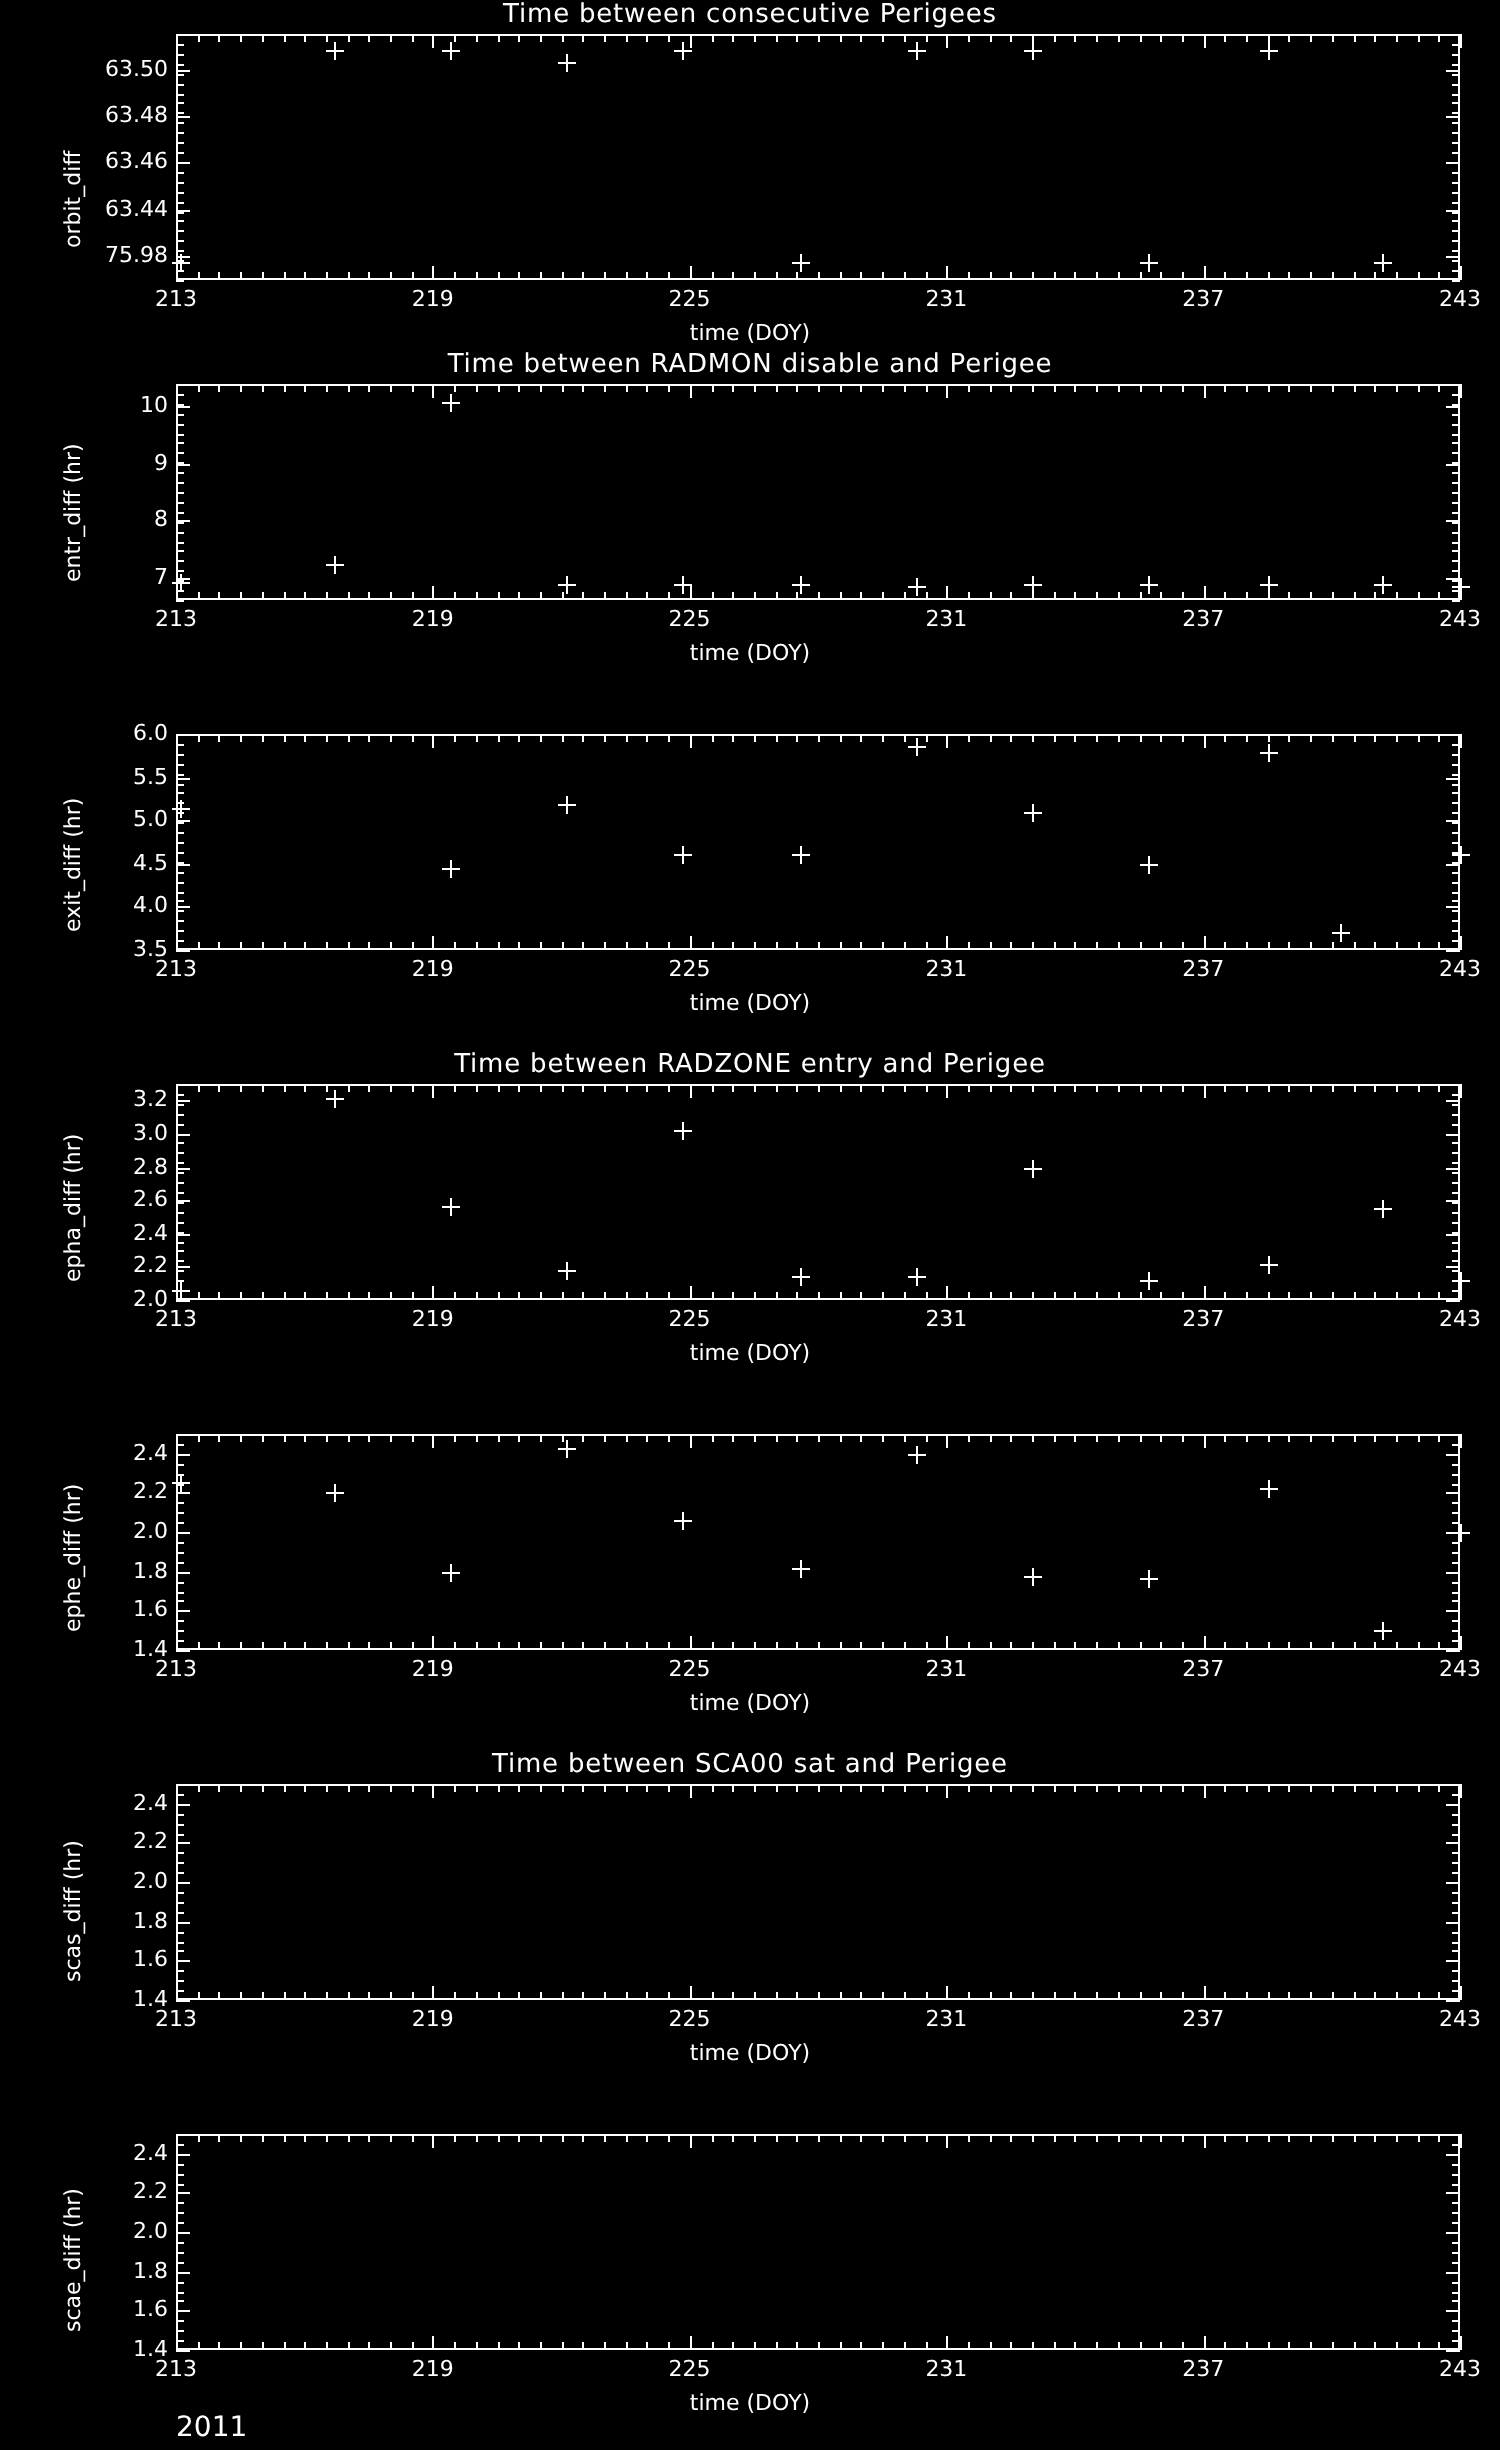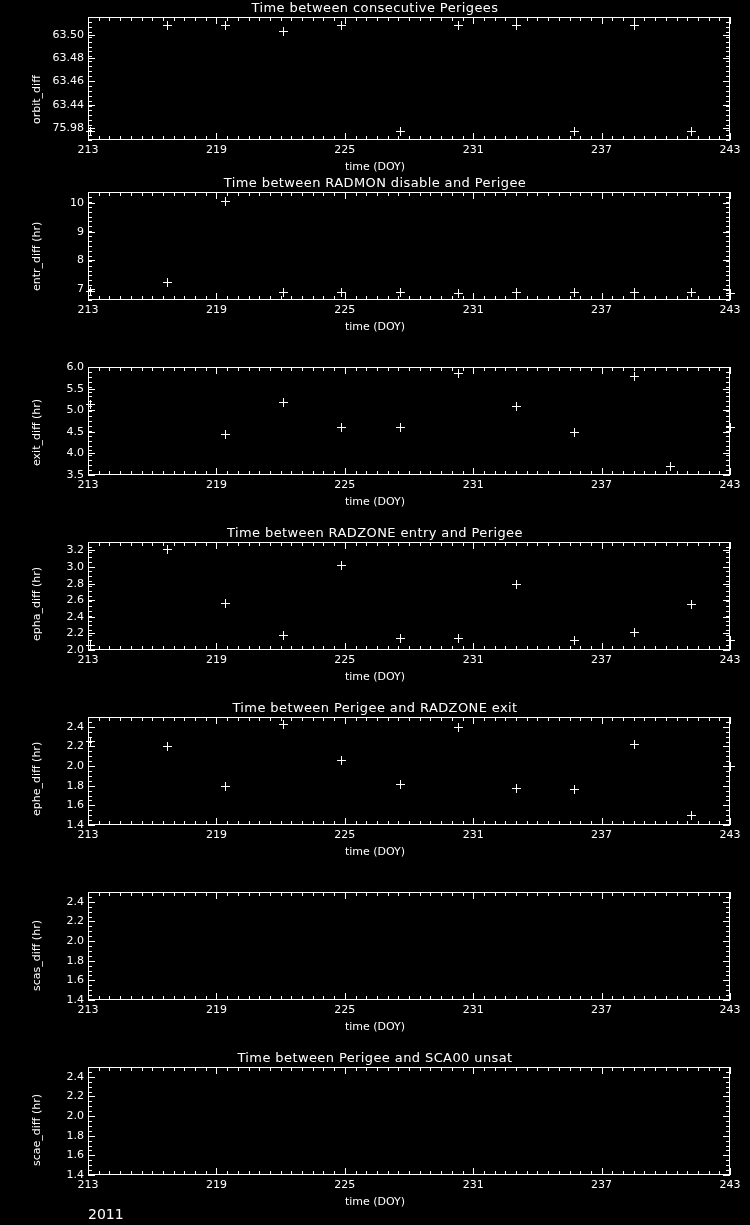--- a/index.html
+++ b/index.html
@@ -983,21 +983,20 @@
       <div class="marker" style="left: 336.52px; top: 36.2615px;"></div>
       <div class="marker" style="left: 396.44px; top: 109.369px;"></div>
       <div class="marker" style="left: 454.22px; top: 109.369px;"></div>
       <div class="marker" style="left: 512px; top: 55.3692px;"></div>
       <div class="marker" style="left: 569.78px; top: 111.031px;"></div>
       <div class="marker" style="left: 629.7px; top: 102.723px;"></div>
       <div class="marker" style="left: 687.48px; top: 75.3077px;"></div>
       <div class="marker" style="left: 726px; top: 111.031px;"></div>
     </div>
     <div class="panel" style="top: 700px; height: 160px;">
-      <div class="panel-title">Time between Perigee and RADZONE exit</div>
       <div class="plotbox" style="left: 88px; top: 17px; width: 642px; height: 108px;"></div>
       <div class="tick" style="left: 88px; top: 121px; width: 1px; height: 4px;"></div>
       <div class="tick" style="left: 88px; top: 17px; width: 1px; height: 4px;"></div>
       <div class="tick" style="left: 98.7px; top: 121px; width: 1px; height: 4px;"></div>
       <div class="tick" style="left: 98.7px; top: 17px; width: 1px; height: 4px;"></div>
       <div class="tick" style="left: 109.4px; top: 121px; width: 1px; height: 4px;"></div>
       <div class="tick" style="left: 109.4px; top: 17px; width: 1px; height: 4px;"></div>
       <div class="tick" style="left: 120.1px; top: 121px; width: 1px; height: 4px;"></div>
       <div class="tick" style="left: 120.1px; top: 17px; width: 1px; height: 4px;"></div>
       <div class="tick" style="left: 130.8px; top: 121px; width: 1px; height: 4px;"></div>
@@ -1205,20 +1204,21 @@
       <div class="marker" style="left: 336.52px; top: 56.2px;"></div>
       <div class="marker" style="left: 396.44px; top: 79.7636px;"></div>
       <div class="marker" style="left: 454.22px; top: 22.8182px;"></div>
       <div class="marker" style="left: 512px; top: 83.6909px;"></div>
       <div class="marker" style="left: 569.78px; top: 84.6727px;"></div>
       <div class="marker" style="left: 629.7px; top: 39.5091px;"></div>
       <div class="marker" style="left: 687.48px; top: 111.182px;"></div>
       <div class="marker" style="left: 726px; top: 62.0909px;"></div>
     </div>
     <div class="panel" style="top: 875px; height: 160px;">
+      <div class="panel-title">Time between SCA00 sat and Perigee</div>
       <div class="plotbox" style="left: 88px; top: 17px; width: 642px; height: 108px;"></div>
       <div class="tick" style="left: 88px; top: 121px; width: 1px; height: 4px;"></div>
       <div class="tick" style="left: 88px; top: 17px; width: 1px; height: 4px;"></div>
       <div class="tick" style="left: 98.7px; top: 121px; width: 1px; height: 4px;"></div>
       <div class="tick" style="left: 98.7px; top: 17px; width: 1px; height: 4px;"></div>
       <div class="tick" style="left: 109.4px; top: 121px; width: 1px; height: 4px;"></div>
       <div class="tick" style="left: 109.4px; top: 17px; width: 1px; height: 4px;"></div>
       <div class="tick" style="left: 120.1px; top: 121px; width: 1px; height: 4px;"></div>
       <div class="tick" style="left: 120.1px; top: 17px; width: 1px; height: 4px;"></div>
       <div class="tick" style="left: 130.8px; top: 121px; width: 1px; height: 4px;"></div>
@@ -1414,21 +1414,20 @@
       <div class="tick" style="left: 88px; top: 46.4545px; width: 7px; height: 1px;"></div>
       <div class="tick" style="left: 723px; top: 46.4545px; width: 7px; height: 1px;"></div>
       <div class="ytick-label" style="left: 40px; width: 44px; top: 39.4545px;">2.2</div>
       <div class="tick" style="left: 88px; top: 26.8182px; width: 7px; height: 1px;"></div>
       <div class="tick" style="left: 723px; top: 26.8182px; width: 7px; height: 1px;"></div>
       <div class="ytick-label" style="left: 40px; width: 44px; top: 19.8182px;">2.4</div>
       <div class="ylabel" style="left: 30px; top: 116px;">scas_diff (hr)</div>
       <div class="xlabel" style="top: 145px;">time (DOY)</div>
     </div>
     <div class="panel" style="top: 1050px; height: 160px;">
-      <div class="panel-title">Time between Perigee and SCA00 unsat</div>
       <div class="plotbox" style="left: 88px; top: 17px; width: 642px; height: 108px;"></div>
       <div class="tick" style="left: 88px; top: 121px; width: 1px; height: 4px;"></div>
       <div class="tick" style="left: 88px; top: 17px; width: 1px; height: 4px;"></div>
       <div class="tick" style="left: 98.7px; top: 121px; width: 1px; height: 4px;"></div>
       <div class="tick" style="left: 98.7px; top: 17px; width: 1px; height: 4px;"></div>
       <div class="tick" style="left: 109.4px; top: 121px; width: 1px; height: 4px;"></div>
       <div class="tick" style="left: 109.4px; top: 17px; width: 1px; height: 4px;"></div>
       <div class="tick" style="left: 120.1px; top: 121px; width: 1px; height: 4px;"></div>
       <div class="tick" style="left: 120.1px; top: 17px; width: 1px; height: 4px;"></div>
       <div class="tick" style="left: 130.8px; top: 121px; width: 1px; height: 4px;"></div>

